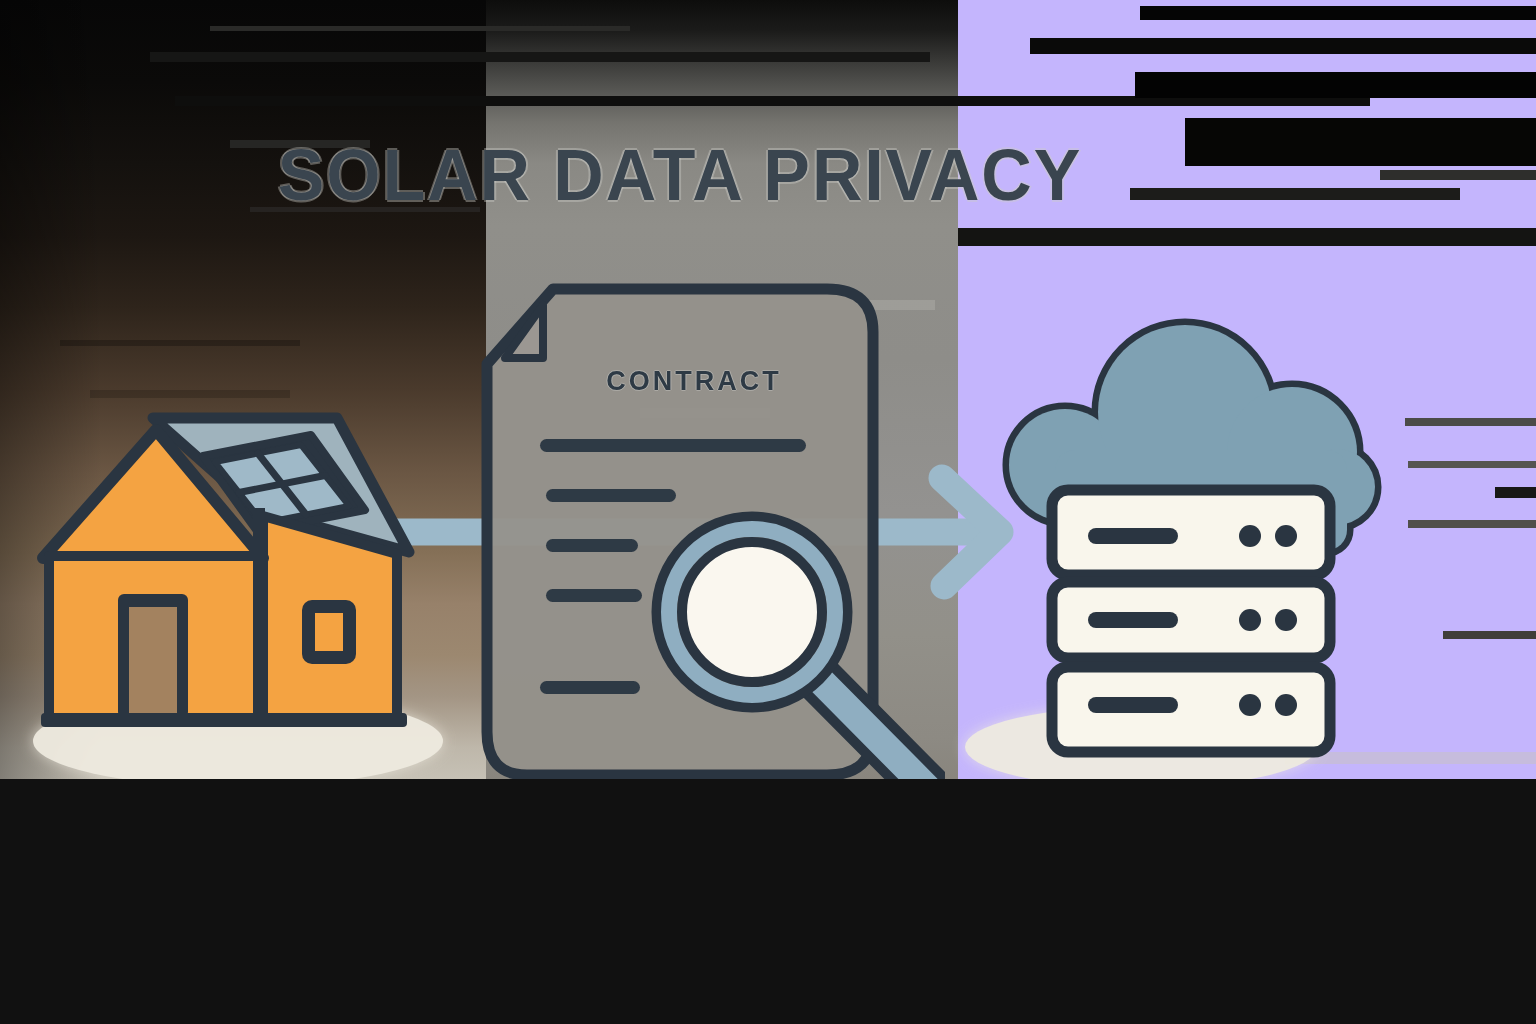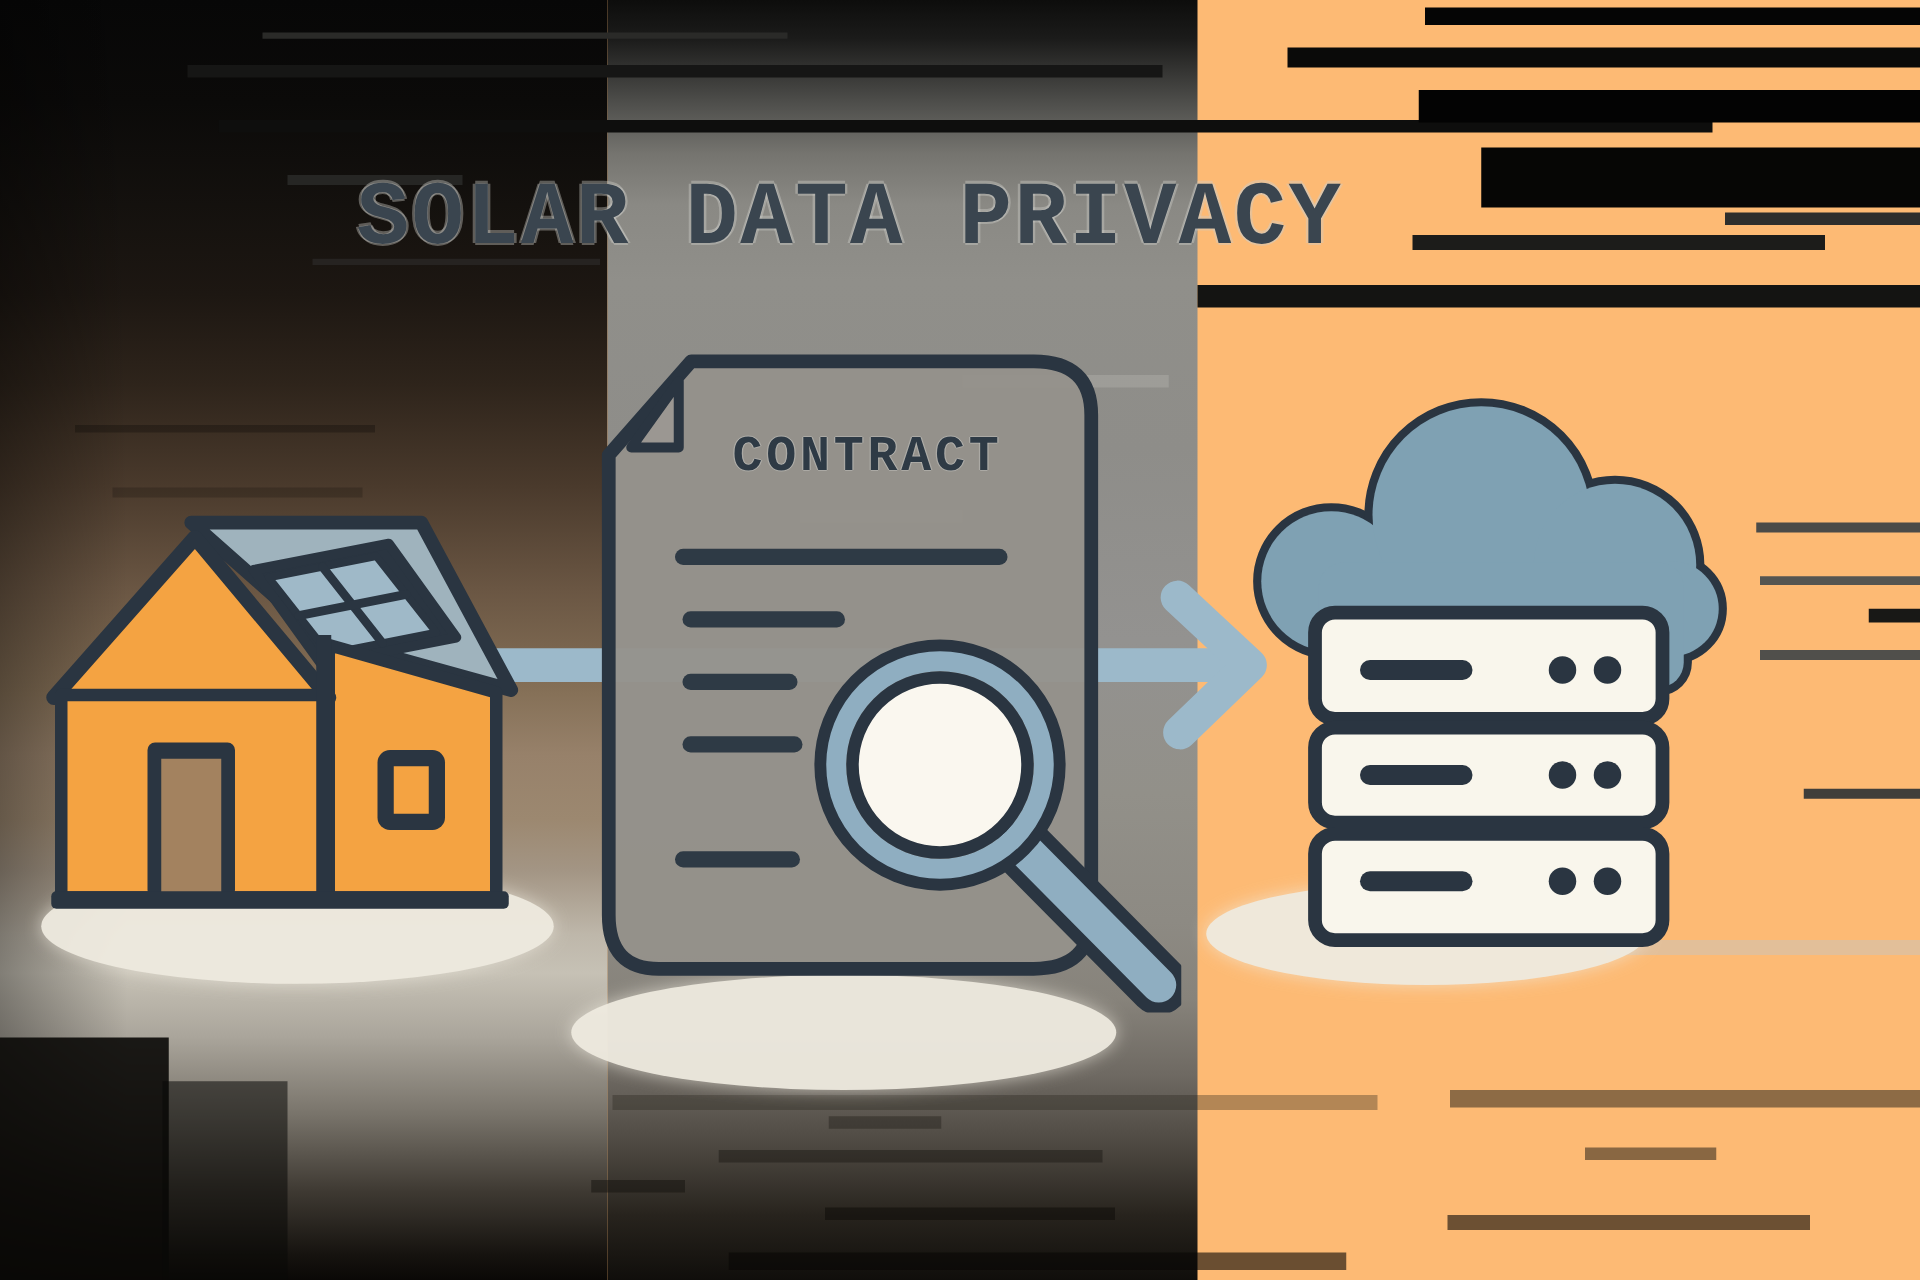--- a/index.html
+++ b/index.html
@@ -4,22 +4,22 @@
 <style>
   :root{
     --outline:#2A3541; --house-orange:#F4A342; --roof-slate:#9FB3BD;
     --panel-blue:#9FB9C8; --door-tan:#A3825F; --paper-gray:rgba(148,145,139,0.93);
     --ink:#2E3A45; --magnifier-blue:#8FAEC1; --lens-cream:#FAF7EF;
     --cloud-blue:#7FA1B3; --server-cream:#F9F6EC; --arrow-blue:#9CB9CA;
     --shadow-cream:#EFEBE0; --title-ink:#3A454F;
   }
   html,body{margin:0;padding:0;background:#111;}
   #stage{
-    position:relative;width:1536px;height:1024px;overflow:hidden;
-    font-family:Liberation Mono, monospace;background:#fdba74;
+    position:relative;width:1536px;height:779px;overflow:hidden;
+    font-family:Liberation Sans, sans-serif;background:#c4b5fd;
   }
   .band{position:absolute;top:0;height:1024px;}
   #band-left{left:0;width:486px;background:linear-gradient(180deg,
     #070707 0%,#0b0a09 8%,#14110e 16%,#1d1712 23%,#2e241b 30%,#4a3a2c 38%,
     #6a5643 46%,#857057 54%,#97816a 59%,#9c8870 64%,#a39584 68%,#beb7aa 73%,
     #c6c1b5 76%,#aaa59b 81%,#79746b 87%,#3f3a33 93%,#16130f 98%,#0a0806 100%);}
   #band-mid{left:486px;width:472px;background:linear-gradient(180deg,
     #0d0d0c 0%,#1b1b1a 3%,#4e4e4b 8%,#75746f 12%,#8a8984 16%,#908f8a 22%,
     #8e8d89 35%,#939290 50%,#929089 62%,#8d8a83 72%,#87837b 78%,#6e6962 84%,
     #4a453e 90%,#27231d 95%,#100e0b 100%);}
@@ -34,22 +34,22 @@
     background:var(--shadow-cream);opacity:0.95;box-shadow:0 0 14px rgba(239,235,224,0.7);}
   .icon-wrap{position:absolute;}
   #title{
     position:absolute;left:160px;top:134px;width:1040px;text-align:center;
     font-size:72px;font-weight:bold;letter-spacing:2px;color:var(--title-ink);
     transform:scaleX(0.97);white-space:nowrap;
     text-shadow:-2px 0 0 rgba(205,205,200,0.40),2px 0 0 rgba(205,205,200,0.40),
       0 -2px 0 rgba(205,205,200,0.40),0 2px 0 rgba(205,205,200,0.40);
   }
   #contract-label{
-    position:absolute;left:534px;top:344px;width:320px;text-align:center;
-    font-size:40px;font-weight:bold;letter-spacing:3px;color:var(--ink);
+    position:absolute;left:534px;top:366px;width:320px;text-align:center;
+    font-size:27px;font-weight:bold;letter-spacing:3px;color:var(--ink);
     white-space:nowrap;
     text-shadow:-1px 0 0 rgba(200,200,195,0.45),1px 0 0 rgba(200,200,195,0.45),
       0 -1px 0 rgba(200,200,195,0.45),0 1px 0 rgba(200,200,195,0.45);
   }
 </style>
 </head>
 <body>
 
 <div id="stage">
 

